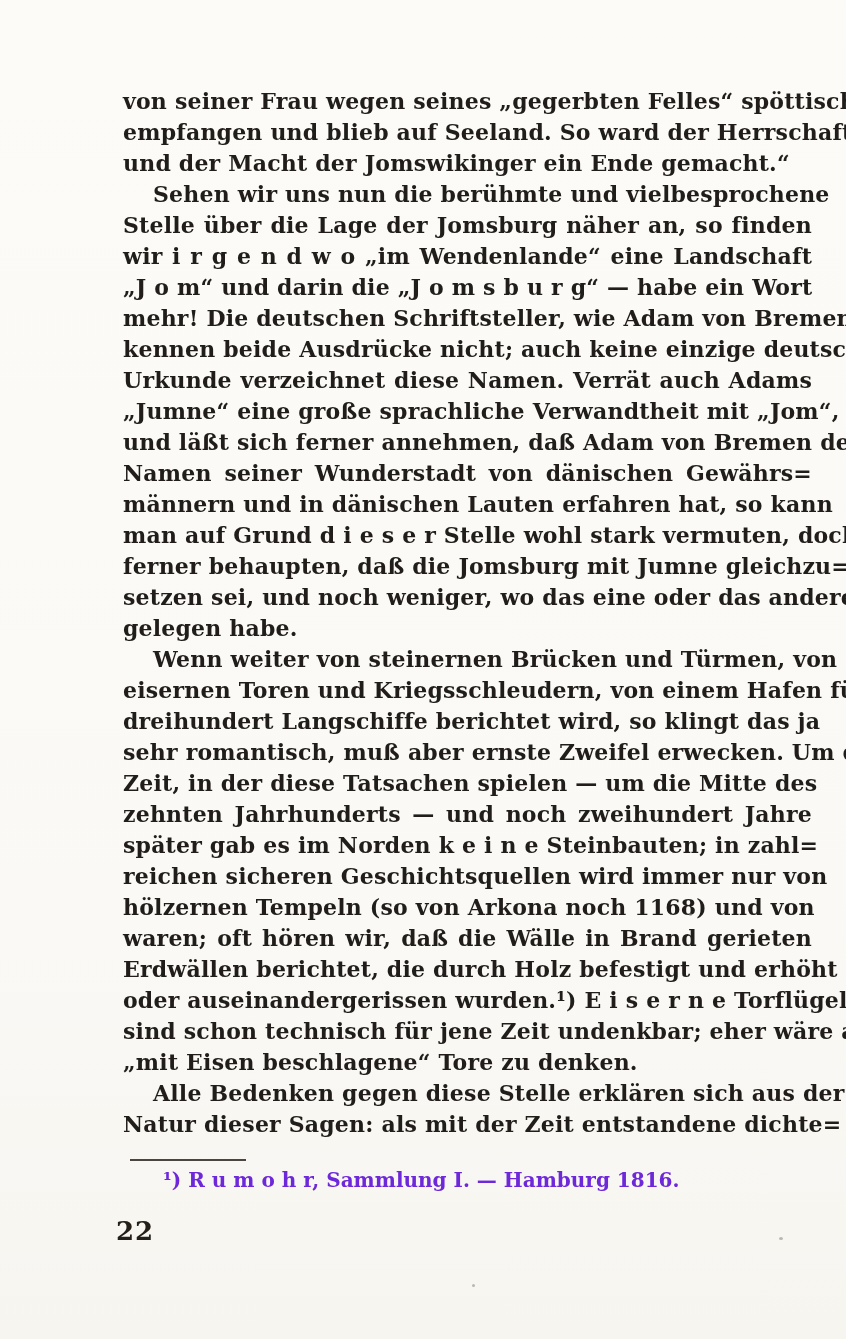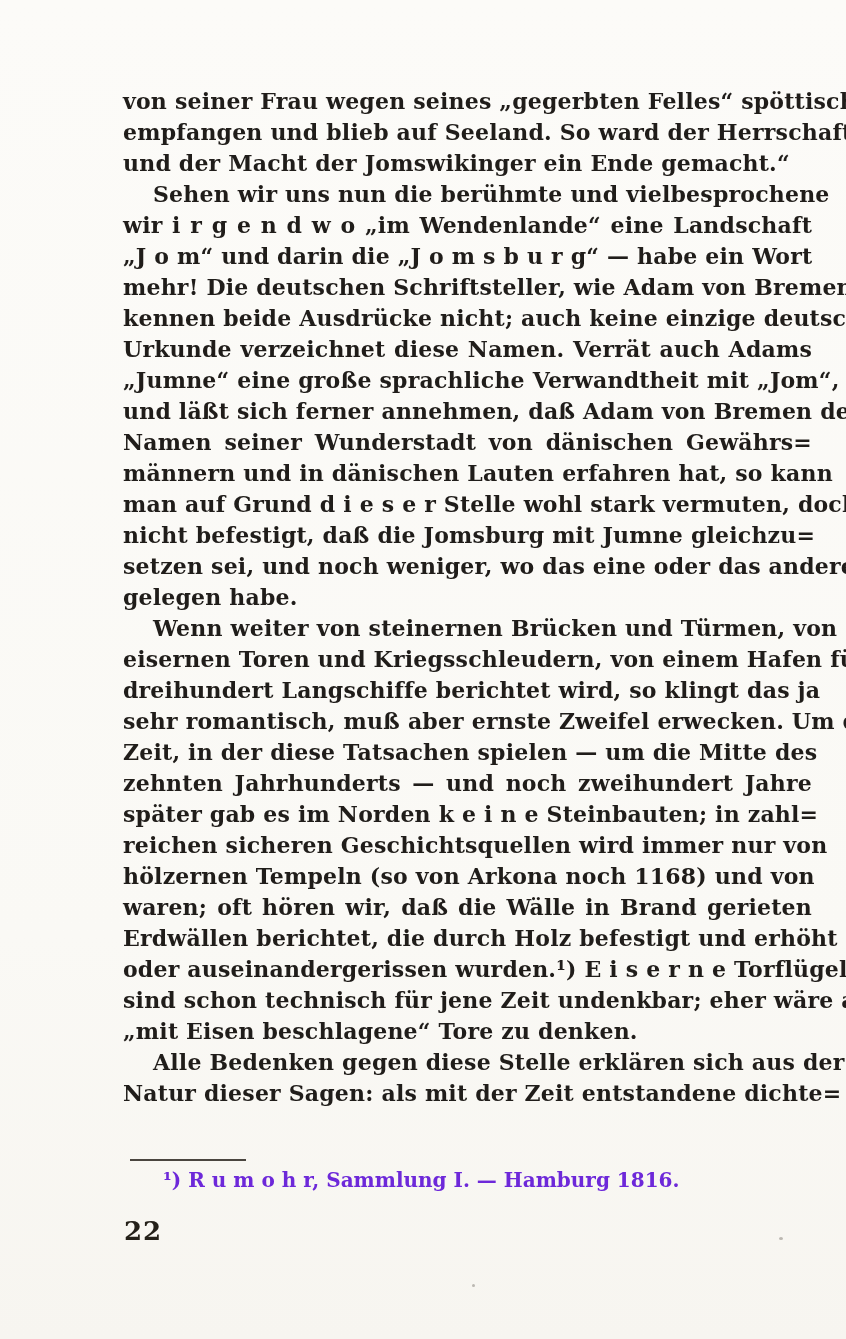--- a/index.html
+++ b/index.html
@@ -54,21 +54,21 @@
     position: absolute;
     left: 163px;
     top: 1168px;
     font-size: 20px;
     font-weight: 700;
     white-space: nowrap;
     color: #6d28d9;
   }
   .page-number {
     position: absolute;
-    left: 124px;
+    left: 116px;
     top: 1216px;
     font-size: 26px;
     font-weight: 700;
     letter-spacing: 1px;
     color: #242019;
   }
   
   .speck {
     position: absolute;
     background: #8a857d;
@@ -82,31 +82,32 @@
 </head>
 <body>
 
 <div class="page">
 
   <div class="text-block" id="text-block">
       <div class="line">von seiner Frau wegen seines „gegerbten Felles“ spöttisch</div>
       <div class="line">empfangen und blieb auf Seeland. So ward der Herrschaft</div>
       <div class="line para-end">und der Macht der Jomswikinger ein Ende gemacht.“</div>
       <div class="line indent">Sehen wir uns nun die berühmte und vielbesprochene</div>
+      <div class="line">Stelle über die Lage der Jomsburg näher an, so finden</div>
       <div class="line">wir i r g e n d w o „im Wendenlande“ eine Landschaft</div>
       <div class="line">„J o m“ und darin die „J o m s b u r g“ — habe ein Wort</div>
       <div class="line">mehr! Die deutschen Schriftsteller, wie Adam von Bremen,</div>
       <div class="line">kennen beide Ausdrücke nicht; auch keine einzige deutsche</div>
       <div class="line">Urkunde verzeichnet diese Namen. Verrät auch Adams</div>
       <div class="line">„Jumne“ eine große sprachliche Verwandtheit mit „Jom“,</div>
       <div class="line">und läßt sich ferner annehmen, daß Adam von Bremen den</div>
       <div class="line">Namen seiner Wunderstadt von dänischen Gewährs=</div>
       <div class="line">männern und in dänischen Lauten erfahren hat, so kann</div>
       <div class="line">man auf Grund d i e s e r Stelle wohl stark vermuten, doch</div>
-      <div class="line">nicht befestigt, daß die Jomsburg mit Jumne gleichzu=</div>
+      <div class="line">ferner behaupten, daß die Jomsburg mit Jumne gleichzu=</div>
       <div class="line">setzen sei, und noch weniger, wo das eine oder das andere</div>
       <div class="line para-end">gelegen habe.</div>
       <div class="line indent">Wenn weiter von steinernen Brücken und Türmen, von</div>
       <div class="line">eisernen Toren und Kriegsschleudern, von einem Hafen für</div>
       <div class="line">dreihundert Langschiffe berichtet wird, so klingt das ja</div>
       <div class="line">sehr romantisch, muß aber ernste Zweifel erwecken. Um die</div>
       <div class="line">Zeit, in der diese Tatsachen spielen — um die Mitte des</div>
       <div class="line">zehnten Jahrhunderts — und noch zweihundert Jahre</div>
       <div class="line">später gab es im Norden k e i n e Steinbauten; in zahl=</div>
       <div class="line">reichen sicheren Geschichtsquellen wird immer nur von</div>

